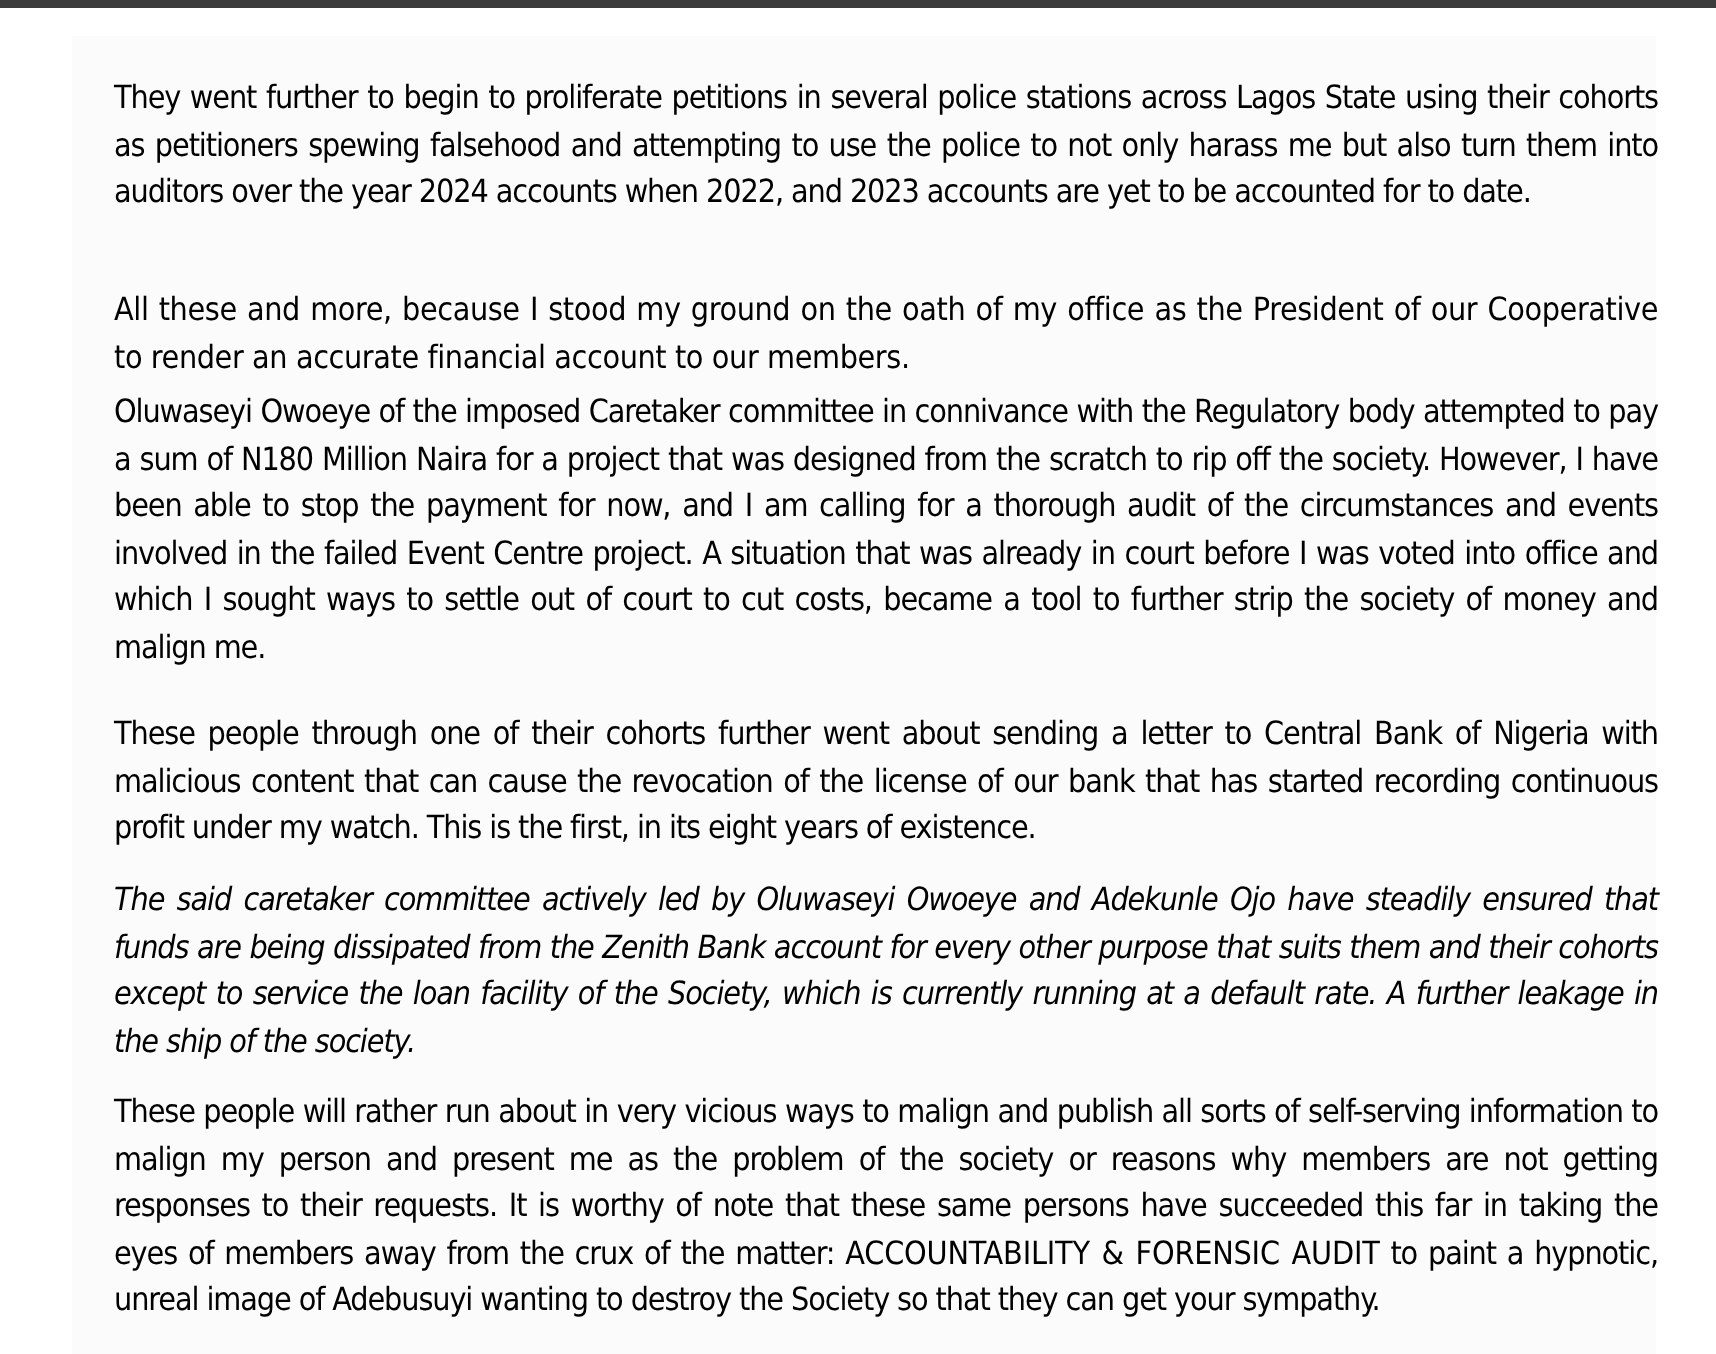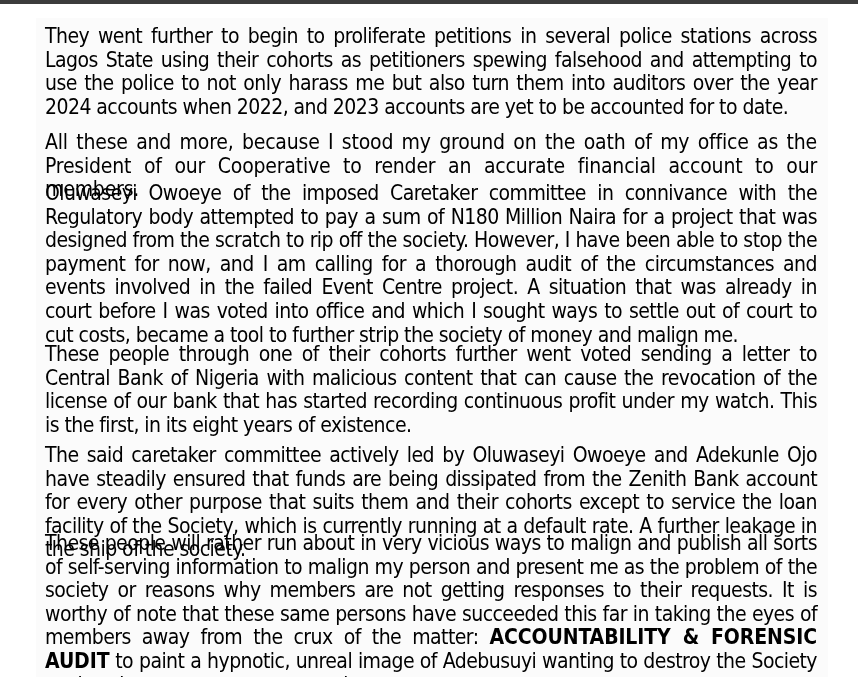--- a/index.html
+++ b/index.html
@@ -14,39 +14,39 @@
     position: absolute; left: 0; top: 0; width: 858px; height: 4px;
     background: #3c3c3c;
   }
   .page {
     position: absolute; left: 36px; top: 18px; width: 792px; height: 670px;
     background: #fbfbfb;
   }
   .para {
     position: absolute; left: 45px; width: 772px;
     font-family: "DejaVu Sans Condensed", "DejaVu Sans", sans-serif;
-    font-size: 21px; line-height: 23.6px;
+    font-size: 16px; line-height: 23.6px;
     text-align: justify;
     letter-spacing: -0.55px;
     word-spacing: 0px;
-    margin: 0;
+    margin: 12px;
   }
   .bold { font-weight: normal; letter-spacing: -0.2px; }
   .p1 { top: 25px; }
   .p2 { top: 131px; }
   .p3 { top: 182px; }
   .p4 { top: 343px; }
-  .p5 { top: 444px; }
+  .p5 { top: 426px; font-style: italic; }
   .p6 { top: 532px; }
-  .em-bold { font-weight: bold; letter-spacing: -0.1px; }
+  .em-bold { font-weight: normal; letter-spacing: -0.1px; }
 </style>
 </head>
 <body>
 
 <div class="top-bar"></div>
 <div class="page"></div>
 
 <p class="para p1">They went further to begin to proliferate petitions in several police stations across Lagos State using their cohorts as petitioners spewing falsehood and attempting to use the police to not only harass me but also turn them into auditors over the year 2024 accounts when 2022, and 2023 accounts are yet to be accounted for to date.</p>
 <p class="para p2 bold">All these and more, because I stood my ground on the oath of my office as the President of our Cooperative to render an accurate financial account to our members.</p>
 <p class="para p3">Oluwaseyi Owoeye of the imposed Caretaker committee in connivance with the Regulatory body attempted to pay a sum of N180 Million Naira for a project that was designed from the scratch to rip off the society. However, I have been able to stop the payment for now, and I am calling for a thorough audit of the circumstances and events involved in the failed Event Centre project. A situation that was already in court before I was voted into office and which I sought ways to settle out of court to cut costs, became a tool to further strip the society of money and malign me.</p>
-<p class="para p4">These people through one of their cohorts further went voted sending a letter to Central Bank of Nigeria with malicious content that can cause the revocation of the license of our bank that has started recording continuous profit under my watch. This is the first, in its eight years of existence.</p>
+<p class="para p4">These people through one of their cohorts further went about sending a letter to Central Bank of Nigeria with malicious content that can cause the revocation of the license of our bank that has started recording continuous profit under my watch. This is the first, in its eight years of existence.</p>
 <p class="para p5">The said caretaker committee actively led by Oluwaseyi Owoeye and Adekunle Ojo have steadily ensured that funds are being dissipated from the Zenith Bank account for every other purpose that suits them and their cohorts except to service the loan facility of the Society, which is currently running at a default rate. A further leakage in the ship of the society.</p>
 <p class="para p6"><span>These people will rather run about in very vicious ways to malign and publish all sorts of self-serving information to malign my person and present me as the problem of the society or reasons why members are not getting responses to their requests. It is worthy of note that these same persons have succeeded this far in taking the eyes of members away from the crux of the matter: </span><span class="em-bold">ACCOUNTABILITY &amp; FORENSIC AUDIT</span><span> to paint a hypnotic, unreal image of Adebusuyi wanting to destroy the Society so that they can get your sympathy.</span></p>
 
 </body></html>

